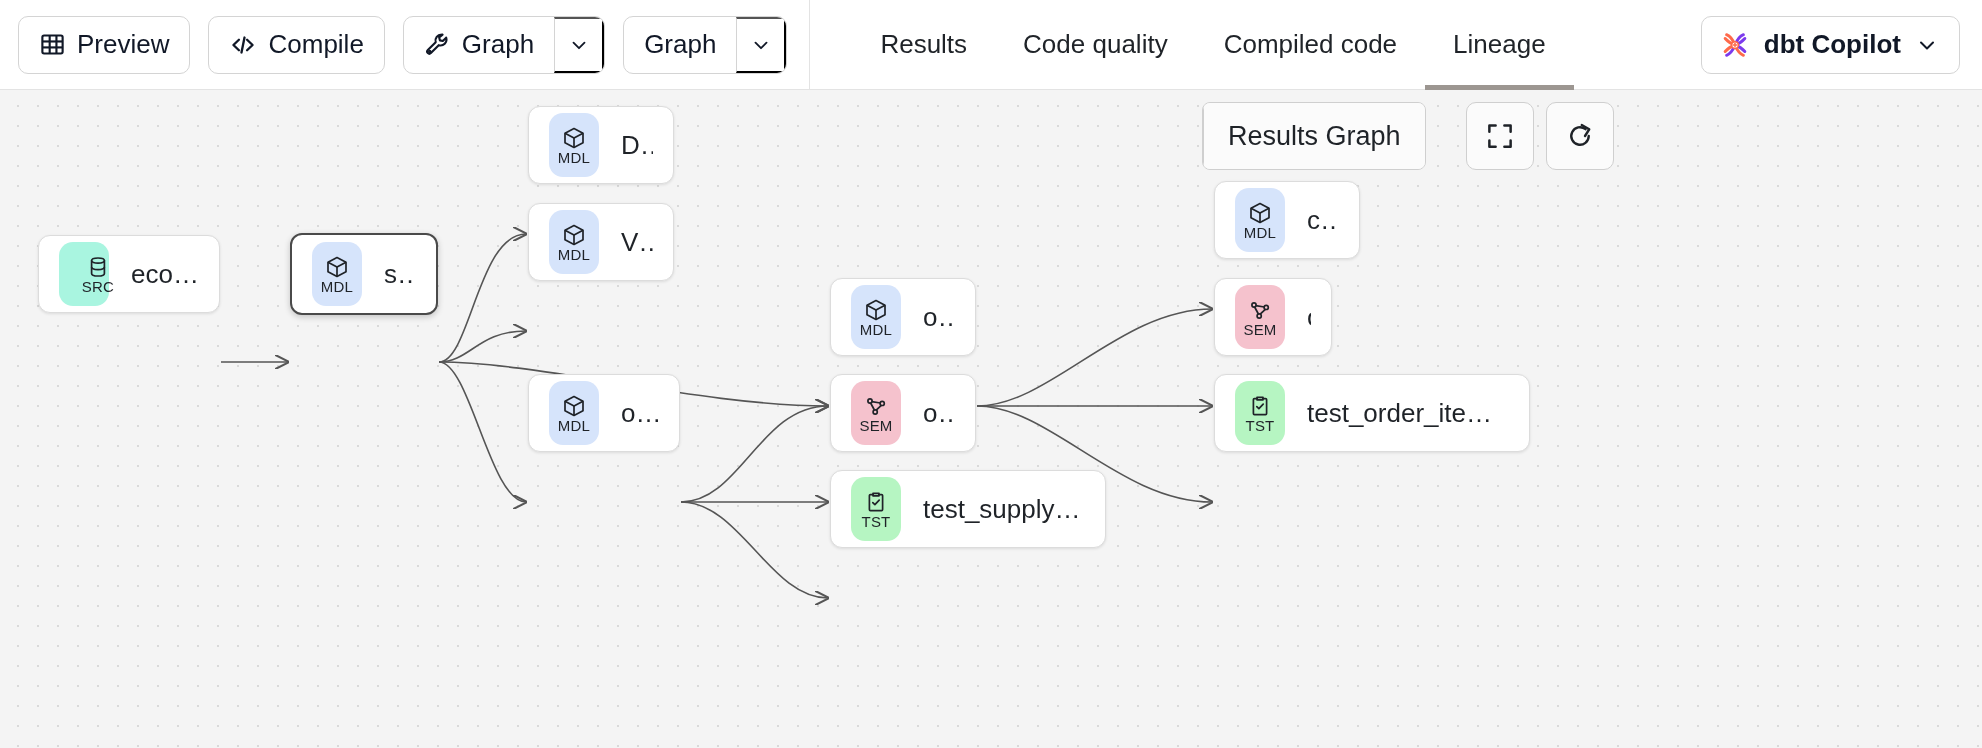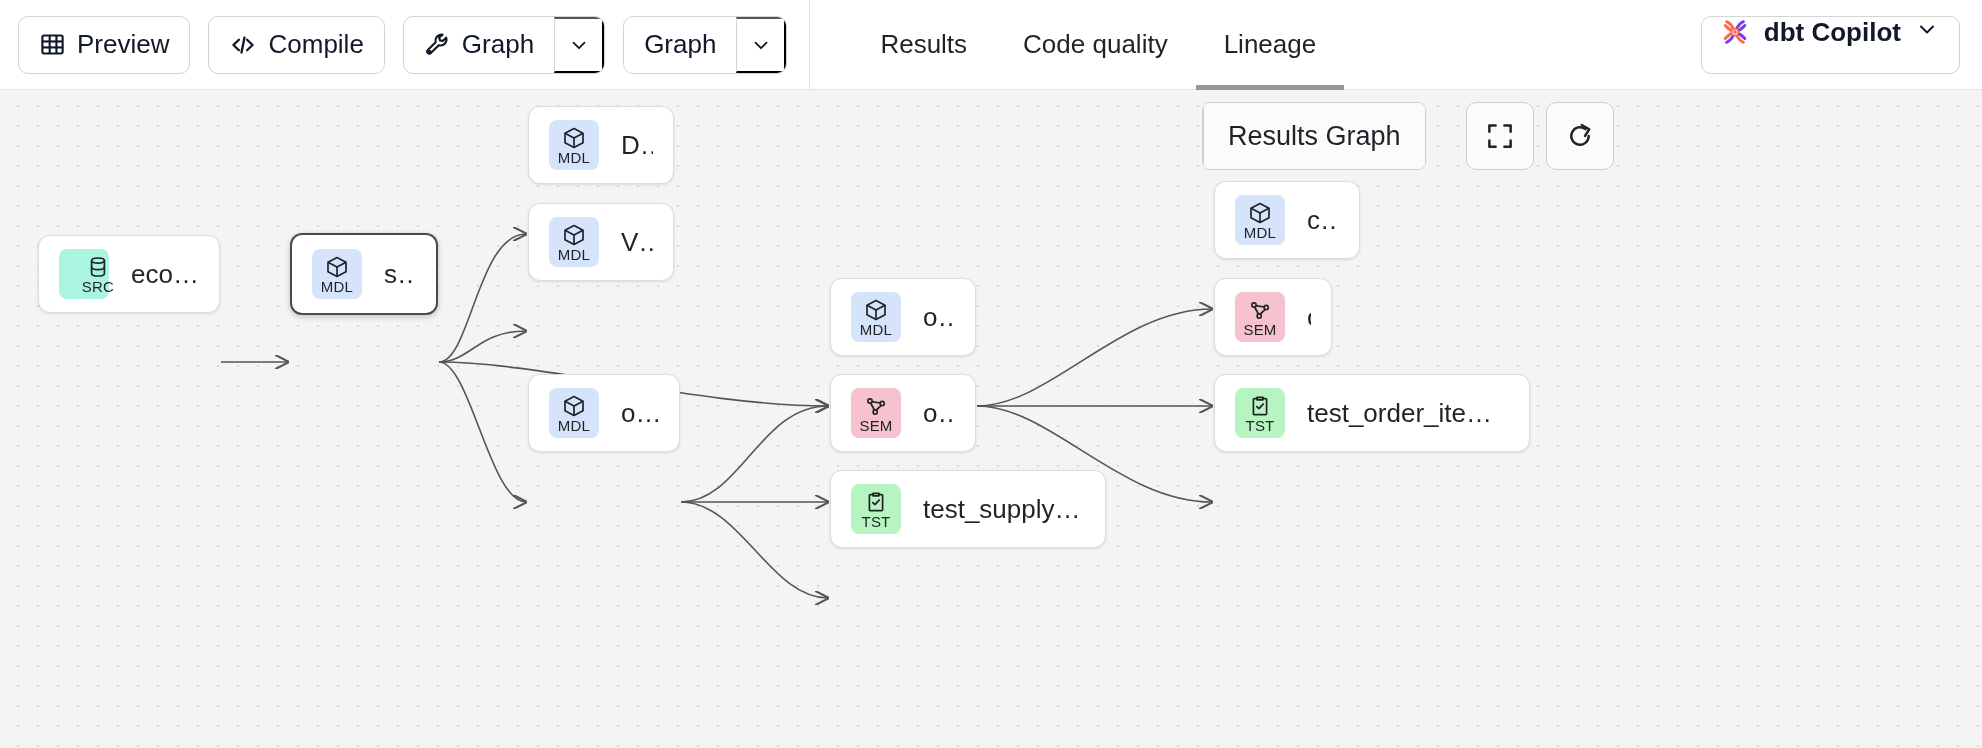--- a/index.html
+++ b/index.html
@@ -90,21 +90,21 @@
   }
   .tab.active::after {
     content: "";
     position: absolute; left: 0; right: 0; bottom: 0;
     height: 5px; background: #9c9691;
   }
 
   .spacer { flex: 1; }
 
   .copilot {
-    display: flex; gap: 14px;
+    display: flex; align-items: center; gap: 14px;
     height: 58px;
     padding: 0 20px 0 18px;
     margin-right: 22px;
     border: 1px solid #d4d4d4;
     border-radius: 10px;
     background: #ffffff;
     font-size: 26px;
     font-weight: bold;
     color: #111827;
     cursor: pointer;
@@ -182,22 +182,22 @@
     box-shadow: 0 1px 3px rgba(0,0,0,0.10);
     padding: 0 20px;
     z-index: 3;
   }
   .node.selected {
     border: 2.5px solid #4a4a4a;
     box-shadow: 0 2px 6px rgba(0,0,0,0.20);
   }
 
   .badge {
-    width: 50px; height: 50px;
-    border-radius: 8px;
+    width: 50px; height: 64px;
+    border-radius: 14px;
     display: flex; flex-direction: column;
     align-items: center; justify-content: center;
     flex: 0 0 auto;
     gap: 0px;
   }
   .badge .glyph { display: block; height: 24px; }
   .badge .abbr {
     font-size: 15px;
     line-height: 15px;
     letter-spacing: 0.2px;
@@ -282,20 +282,23 @@
   </div>
 
   <div class="divider-v"></div>
 
   <div class="tabs">
     <button class="tab">
       <span>Results</span>
     </button>
     <button class="tab">
       <span>Code quality</span>
+    </button>
+    <button class="tab">
+      <span>Compiled code</span>
     </button>
     <button class="tab active">
       <span>Lineage</span>
     </button>
   </div>
 
   <div class="spacer"></div>
 
   <button class="copilot">
     <span>

